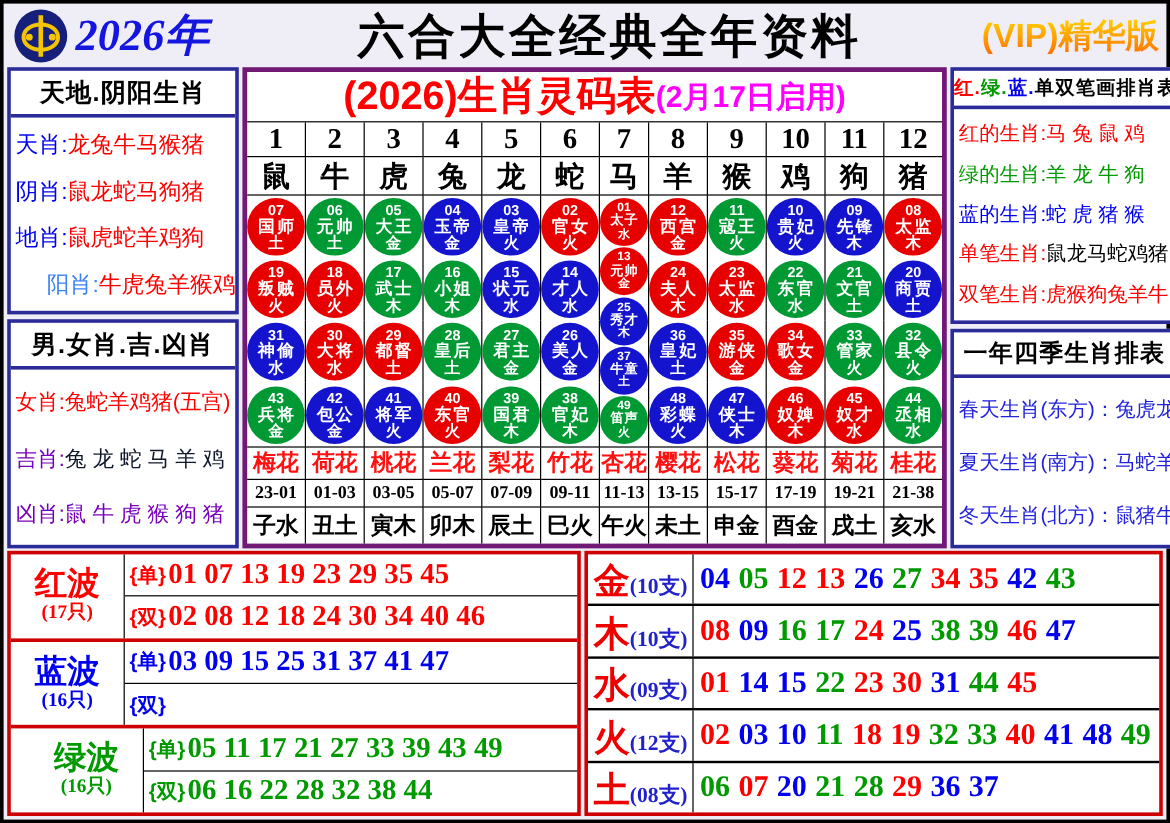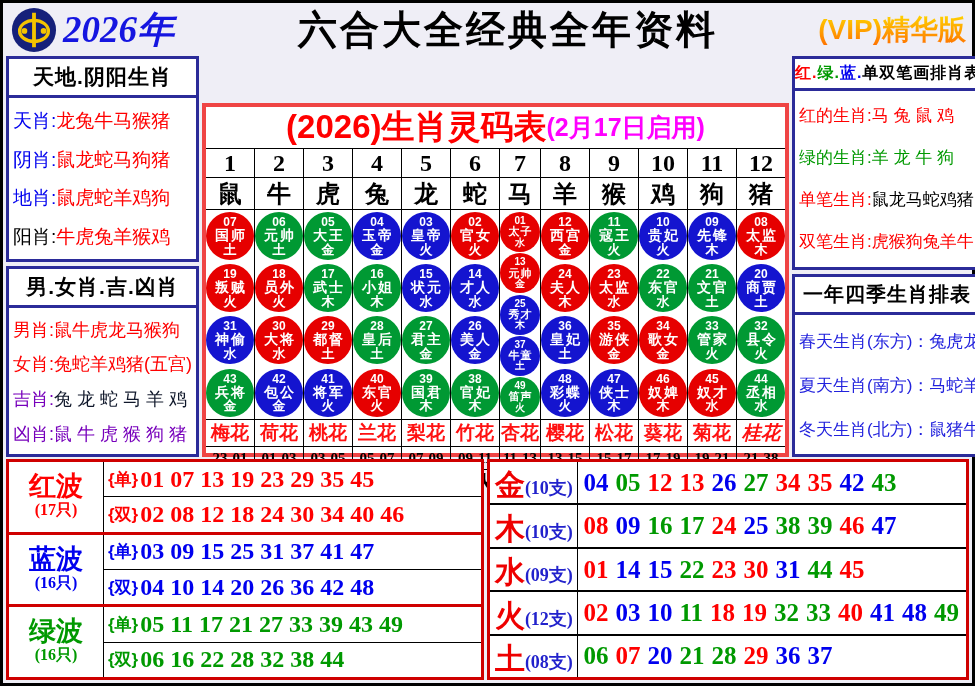--- a/index.html
+++ b/index.html
@@ -17,21 +17,21 @@
   .mid { height:402px; display:flex; gap:3px; padding:1px 3px 0 3px; }
   .sb { display:flex; flex-direction:column; gap:4px; }
   .sb-left { width:193px; }
   .sb-right { width:190px; }
   .sb-box { background:#fff; border:3px solid #2b2b99; }
   .sb-title { text-align:center; font-weight:bold; color:#000; border-bottom:3px solid #2b2b99; padding:4px 0; font-size:20px; letter-spacing:1px; white-space:nowrap; }
   .sb-items { padding:4px 4px; display:flex; flex-direction:column; justify-content:space-around; }
   .sb-item { font-weight:normal; white-space:nowrap; }
 
   
-  .mt { flex:1; border:4px solid #ef4444; background:#fff; display:flex; flex-direction:column;margin-top:47px; }
+  .mt { flex:1; border:4px solid #701a75; background:#fff; display:flex; flex-direction:column; }
   .mt-title { height:42px; display:flex; align-items:center; justify-content:center; border-bottom:1px solid #000; }
   .mt-title-main { color:#ff0000; font-size:33px; font-weight:bold; }
   .mt-title-note { color:#ff00ff; font-size:25px; font-weight:bold; }
   .mg { flex:1; display:grid; grid-template-columns:repeat(12,1fr); grid-template-rows:29px 32px 52px 52px 52px 54px 27px 23px auto; }
   .mg-cell { display:flex; align-items:center; justify-content:center; border-right:1px solid #000; overflow:visible; }
   .mg-cell.lastcol { border-right:none; }
   .rnum { font-family:"Liberation Serif", serif; font-size:24px; font-weight:bold; border-bottom:1px solid #000; }
   .rzod { font-size:24px; font-weight:bold; border-bottom:1px solid #000; }
   .rcirc { border-bottom:none; }
   .rcirc.lastrow { border-bottom:1px solid #000; }
@@ -45,21 +45,21 @@
   .circle.small .ct { font-size:11px; letter-spacing:1px; text-indent:1px; }
   .circle.small .ce { font-size:10px; }
   .rflw { color:#ff1111; font-size:19px; font-weight:bold; border-bottom:1px solid #000; white-space:nowrap; }
   .rtime { font-family:"Liberation Serif", serif; font-size:15px; font-weight:bold; border-bottom:1px solid #000; }
   .rbr { font-size:19px; font-weight:bold; }
 
   
   .btm { flex:1; display:flex; gap:3px; padding:2px 3px 3px 3px; }
   .waves { width:486px; border:3px solid #cf0000; background:#fff; display:flex; flex-direction:column; }
   .wgroup { flex:1; display:flex; border-bottom:3px solid #cf0000; }
-  .wgroup:last-child { border-bottom:none; }
+  .wgroup:last-child { border-bottom:none;padding-left:16px; }
   .wlabel { width:95px; display:flex; flex-direction:column; align-items:center; justify-content:center; border-right:1px solid #000; font-weight:bold; }
   .wname { font-size:27px; line-height:1; }
   .wcount { font-size:16px; font-family:"Liberation Serif", serif; }
   .wrows { flex:1; display:flex; flex-direction:column; }
   .wrow { flex:1; display:flex; align-items:center; padding-left:4px; font-family:"Liberation Serif", serif; font-weight:bold; font-size:24px; white-space:nowrap; }
   .wrow:first-child { border-bottom:1px solid #000; }
   .wtag { font-size:17px; margin-right:2px; font-family:"Liberation Sans", sans-serif; }
   .elems { flex:1; border:3px solid #cf0000; background:#fff; display:flex; flex-direction:column; }
   .erow { flex:1; display:flex; border-bottom:2px solid #000; }
   .erow:last-child { border-bottom:none; }
@@ -89,27 +89,26 @@
 
   <div class="mid">
 
     <div class="sb sb-left">
       <div class="sb-box" style="flex:52;">
         <div class="sb-title" style="font-size:21px;">天地.阴阳生肖</div>
         <div class="sb-items" id="left-items-1" style="height:calc(100% - 38px); font-size:19px;">
             <div class="sb-item"><span style="color: rgb(0, 0, 238);">天肖:</span><span style="color: rgb(255, 0, 0);">龙兔牛马猴猪</span></div>
             <div class="sb-item"><span style="color: rgb(0, 0, 238);">阴肖:</span><span style="color: rgb(255, 0, 0);">鼠龙蛇马狗猪</span></div>
             <div class="sb-item"><span style="color: rgb(0, 0, 238);">地肖:</span><span style="color: rgb(255, 0, 0);">鼠虎蛇羊鸡狗</span></div>
-            <div class="sb-item"><span style="color: #000000;">阳肖:</span><span style="color: rgb(255, 0, 0);">牛虎兔羊猴鸡</span></div>
+            <div class="sb-item"><span style="color: #3b82f6; margin-left: 26px;">阳肖:</span><span style="color: rgb(255, 0, 0);">牛虎兔羊猴鸡</span></div>
           </div>
       </div>
       <div class="sb-box" style="flex:48;">
         <div class="sb-title" style="font-size:21px;">男.女肖.吉.凶肖</div>
         <div class="sb-items" id="left-items-2" style="height:calc(100% - 38px); font-size:18px;">
-            <div class="sb-item"><span style="color: rgb(255, 0, 0);">男肖:</span><span style="color: rgb(255, 0, 0);">鼠牛虎龙马猴狗</span></div>
             <div class="sb-item"><span style="color: rgb(255, 0, 0);">女肖:</span><span style="color: rgb(255, 0, 0);">兔蛇羊鸡猪(五宫)</span></div>
             <div class="sb-item"><span style="color: rgb(119, 0, 187);">吉肖:</span><span style="color: #0f172a;">兔 龙 蛇 马 羊 鸡</span></div>
             <div class="sb-item"><span style="color: rgb(119, 0, 187);">凶肖:</span><span style="color: rgb(119, 0, 187);">鼠 牛 虎 猴 狗 猪</span></div>
           </div>
       </div>
     </div>
 
     <div class="mt">
       <div class="mt-title">
         <span class="mt-title-main">(2026)生肖灵码表</span>
@@ -479,21 +478,21 @@
           <div class="mg-cell rflw" style="grid-area: 7 / 2;">荷花</div>
           <div class="mg-cell rflw" style="grid-area: 7 / 3;">桃花</div>
           <div class="mg-cell rflw" style="grid-area: 7 / 4;">兰花</div>
           <div class="mg-cell rflw" style="grid-area: 7 / 5;">梨花</div>
           <div class="mg-cell rflw" style="grid-area: 7 / 6;">竹花</div>
           <div class="mg-cell rflw" style="grid-area: 7 / 7;">杏花</div>
           <div class="mg-cell rflw" style="grid-area: 7 / 8;">樱花</div>
           <div class="mg-cell rflw" style="grid-area: 7 / 9;">松花</div>
           <div class="mg-cell rflw" style="grid-area: 7 / 10;">葵花</div>
           <div class="mg-cell rflw" style="grid-area: 7 / 11;">菊花</div>
-          <div class="mg-cell rflw lastcol" style="grid-area: 7 / 12; font-style: italic;">桂花</div>
+          <div class="mg-cell rflw lastcol" style="grid-area: 7 / 12;">桂花</div>
           <div class="mg-cell rtime" style="grid-area: 8 / 1;">23-01</div>
           <div class="mg-cell rtime" style="grid-area: 8 / 2;">01-03</div>
           <div class="mg-cell rtime" style="grid-area: 8 / 3;">03-05</div>
           <div class="mg-cell rtime" style="grid-area: 8 / 4;">05-07</div>
           <div class="mg-cell rtime" style="grid-area: 8 / 5;">07-09</div>
           <div class="mg-cell rtime" style="grid-area: 8 / 6;">09-11</div>
           <div class="mg-cell rtime" style="grid-area: 8 / 7;">11-13</div>
           <div class="mg-cell rtime" style="grid-area: 8 / 8;">13-15</div>
           <div class="mg-cell rtime" style="grid-area: 8 / 9;">15-17</div>
           <div class="mg-cell rtime" style="grid-area: 8 / 10;">17-19</div>
@@ -513,20 +512,21 @@
           <div class="mg-cell rbr lastcol" style="grid-area: 9 / 12;">亥水</div>
         </div>
     </div>
 
     <div class="sb sb-right">
       <div class="sb-box" style="flex:54;">
         <div class="sb-title" id="right-title-1" style="font-size:16px;"><span style="color: rgb(255, 0, 0);">红.</span><span style="color: rgb(0, 153, 0);">绿.</span><span style="color: rgb(0, 0, 238);">蓝.</span><span style="color: rgb(0, 0, 0);">单双笔画排肖表</span></div>
         <div class="sb-items" id="right-items-1" style="height:calc(100% - 33px); font-size:17px;">
             <div class="sb-item"><span style="color: rgb(255, 0, 0);">红的生肖:</span><span style="color: rgb(255, 0, 0);">马 兔 鼠 鸡</span></div>
             <div class="sb-item"><span style="color: rgb(0, 153, 0);">绿的生肖:</span><span style="color: rgb(0, 153, 0);">羊 龙 牛 狗</span></div>
+            <div class="sb-item"><span style="color: rgb(0, 0, 238);">蓝的生肖:</span><span style="color: rgb(0, 0, 238);">蛇 虎 猪 猴</span></div>
             <div class="sb-item"><span style="color: rgb(255, 0, 0);">单笔生肖:</span><span style="color: #000000;">鼠龙马蛇鸡猪</span></div>
             <div class="sb-item"><span style="color: rgb(255, 0, 0);">双笔生肖:</span><span style="color: rgb(255, 0, 0);">虎猴狗兔羊牛</span></div>
           </div>
       </div>
       <div class="sb-box" style="flex:46;">
         <div class="sb-title" style="font-size:20px;">一年四季生肖排表</div>
         <div class="sb-items" id="right-items-2" style="height:calc(100% - 36px); font-size:17px;">
             <div class="sb-item" style="color: rgb(34, 34, 221);">春天生肖(东方)：兔虎龙</div>
             <div class="sb-item" style="color: rgb(34, 34, 221);">夏天生肖(南方)：马蛇羊</div>
             <div class="sb-item" style="color: rgb(34, 34, 221);">冬天生肖(北方)：鼠猪牛</div>
@@ -558,21 +558,20 @@
             <div class="wname">蓝波</div>
             <div class="wcount">(16只)</div>
           </div>
           <div class="wrows">
             <div class="wrow" style="color: rgb(0, 0, 238);">
               <span class="wtag">{单}</span>
               <span>03 09 15 25 31 37 41 47</span>
             </div>
             <div class="wrow" style="color: rgb(0, 0, 238);">
               <span class="wtag">{双}</span>
-              <span>04 10 14 20 26 36 42 48</span>
             </div>
           </div>
         </div>
         <div class="wgroup">
           <div class="wlabel" style="color: rgb(0, 153, 0);">
             <div class="wname">绿波</div>
             <div class="wcount">(16只)</div>
           </div>
           <div class="wrows">
             <div class="wrow" style="color: rgb(0, 153, 0);">

